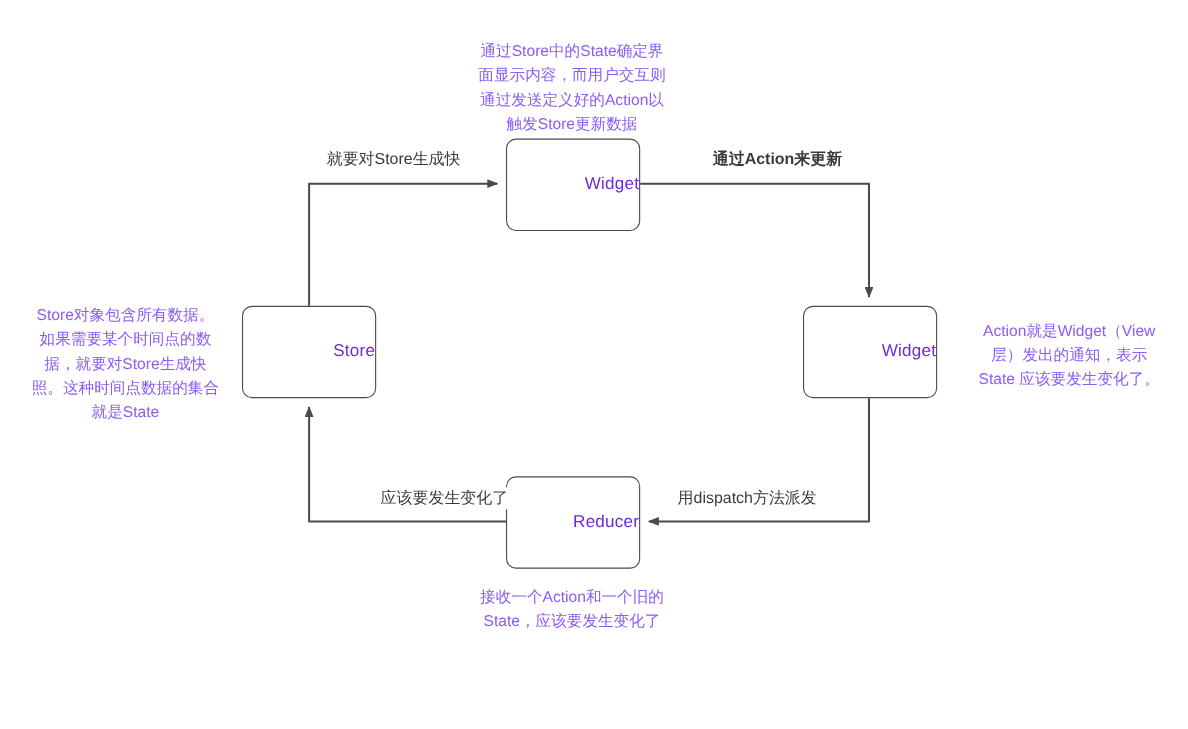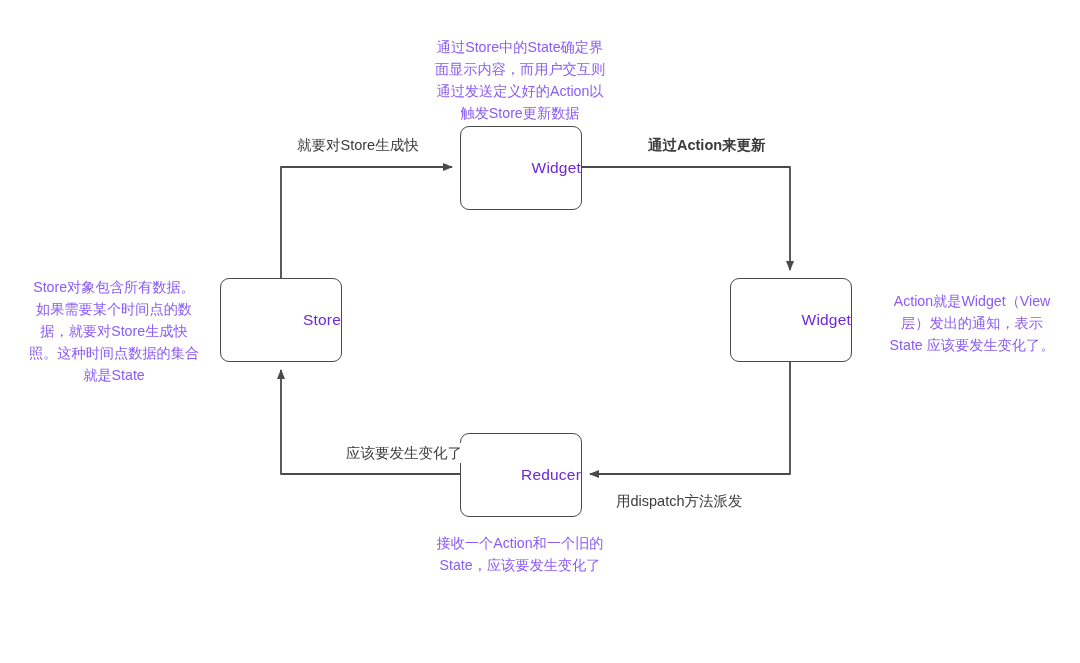--- a/index.html
+++ b/index.html
@@ -53,21 +53,21 @@
     color: #3b3b3b;
     background: #ffffff;
     white-space: nowrap;
     text-align: center;
     padding: 0 4px;
     line-height: 20px;
   }
   .lbl-store-widget  { left: 293px;  top: 135px; }
   .lbl-widget-action { left: 644px;  top: 135px; font-weight: bold; }
   .lbl-reducer-store { left: 342px;  top: 443px; }
-  .lbl-action-reducer{ left: 612px;  top: 443px; margin-top: 48px; }
+  .lbl-action-reducer{ left: 612px;  top: 443px; }
 
   .note {
     position: absolute;
     font-size: 14.2px;
     line-height: 22px;
     color: #8b5cf6;
     text-align: center;
     white-space: pre-line;
   }
   .note-top    { left: 400px; top: 36px;  width: 240px; }

